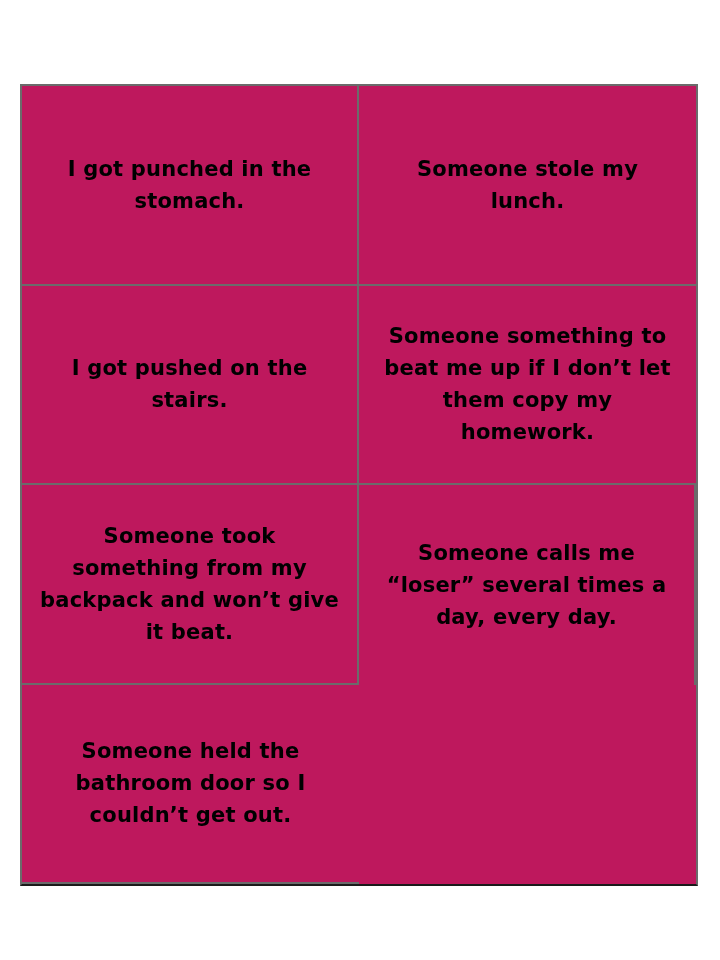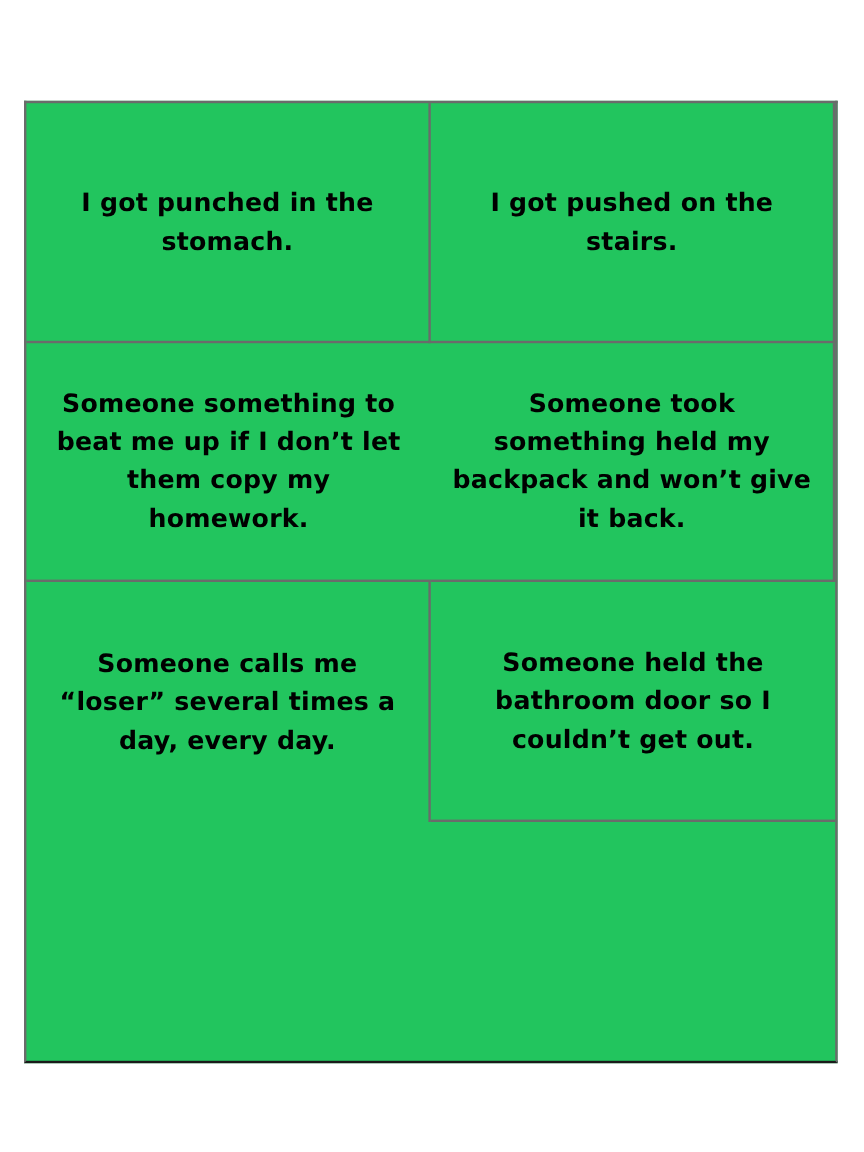--- a/index.html
+++ b/index.html
@@ -21,21 +21,21 @@
     width: 678px;
     height: 802px;
     box-sizing: border-box;
     display: grid;
     grid-template-columns: 1fr 1fr;
     grid-template-rows: repeat(4, 1fr);
     border-top: 2px solid #6b6b6b;
     border-left: 2px solid #6b6b6b;
     border-right: 2px solid #6b6b6b;
     border-bottom: 2px solid #1a1a1a;
-    background: #22c55e;
+    background: #be185d;
   }
   .cell {
     box-sizing: border-box;
     border-right: 2px solid #6b6b6b;
     border-bottom: 2px solid #6b6b6b;
     display: flex;
     align-items: center;
     justify-content: center;
     text-align: center;
     padding: 12px 18px;
@@ -53,30 +53,33 @@
 </style>
 </head>
 <body>
 
 <div class="page">
   <div class="cards-table">
 
     <div class="cell">
       <span class="cell-text">I got punched in the stomach.</span>
     </div>
+    <div class="cell last-col">
+      <span class="cell-text">Someone stole my lunch.</span>
+    </div>
 
     <div class="cell">
       <span class="cell-text">I got pushed on the stairs.</span>
     </div>
     <div class="cell last-col">
       <span class="cell-text">Someone something to beat me up if I don’t let them copy my homework.</span>
     </div>
 
     <div class="cell">
-      <span class="cell-text">Someone took something held my backpack and won’t give it back.</span>
+      <span class="cell-text">Someone took something from my backpack and won’t give it beat.</span>
     </div>
     <div class="cell last-row">
       <span class="cell-text">Someone calls me “loser” several times a day, every day.</span>
     </div>
 
     <div class="cell last-col">
       <span class="cell-text">Someone held the bathroom door so I couldn’t get out.</span>
     </div>
 
   </div>

